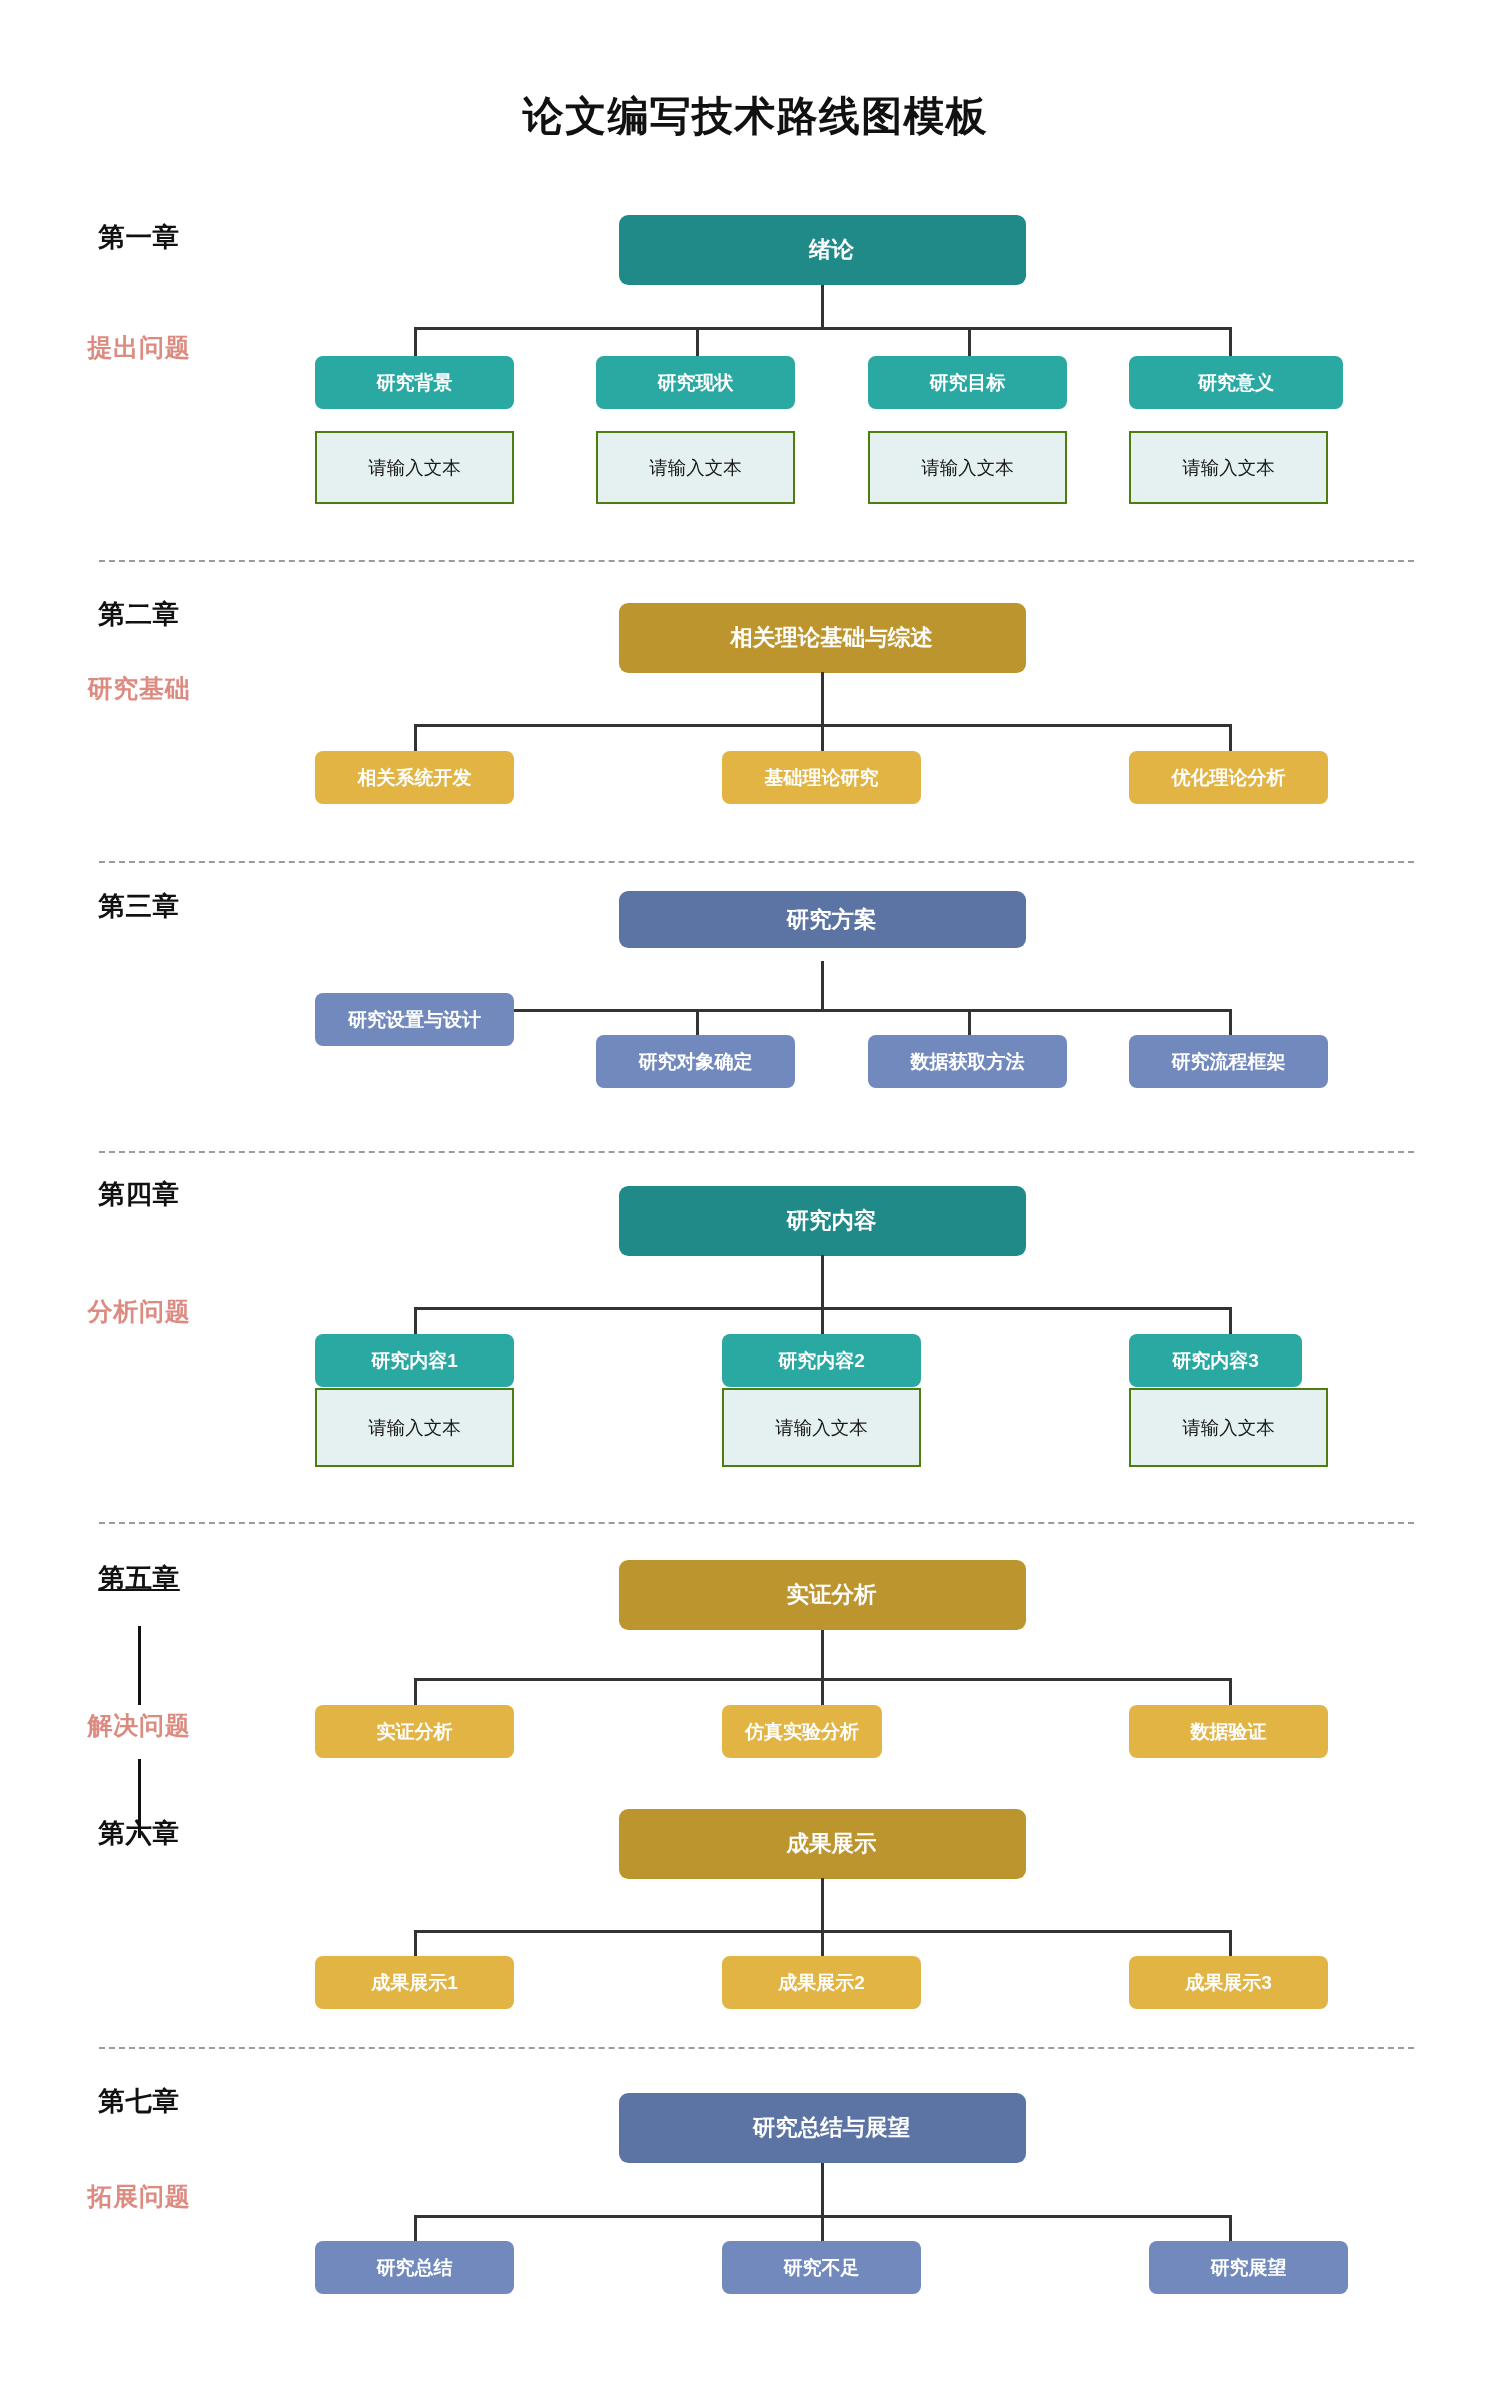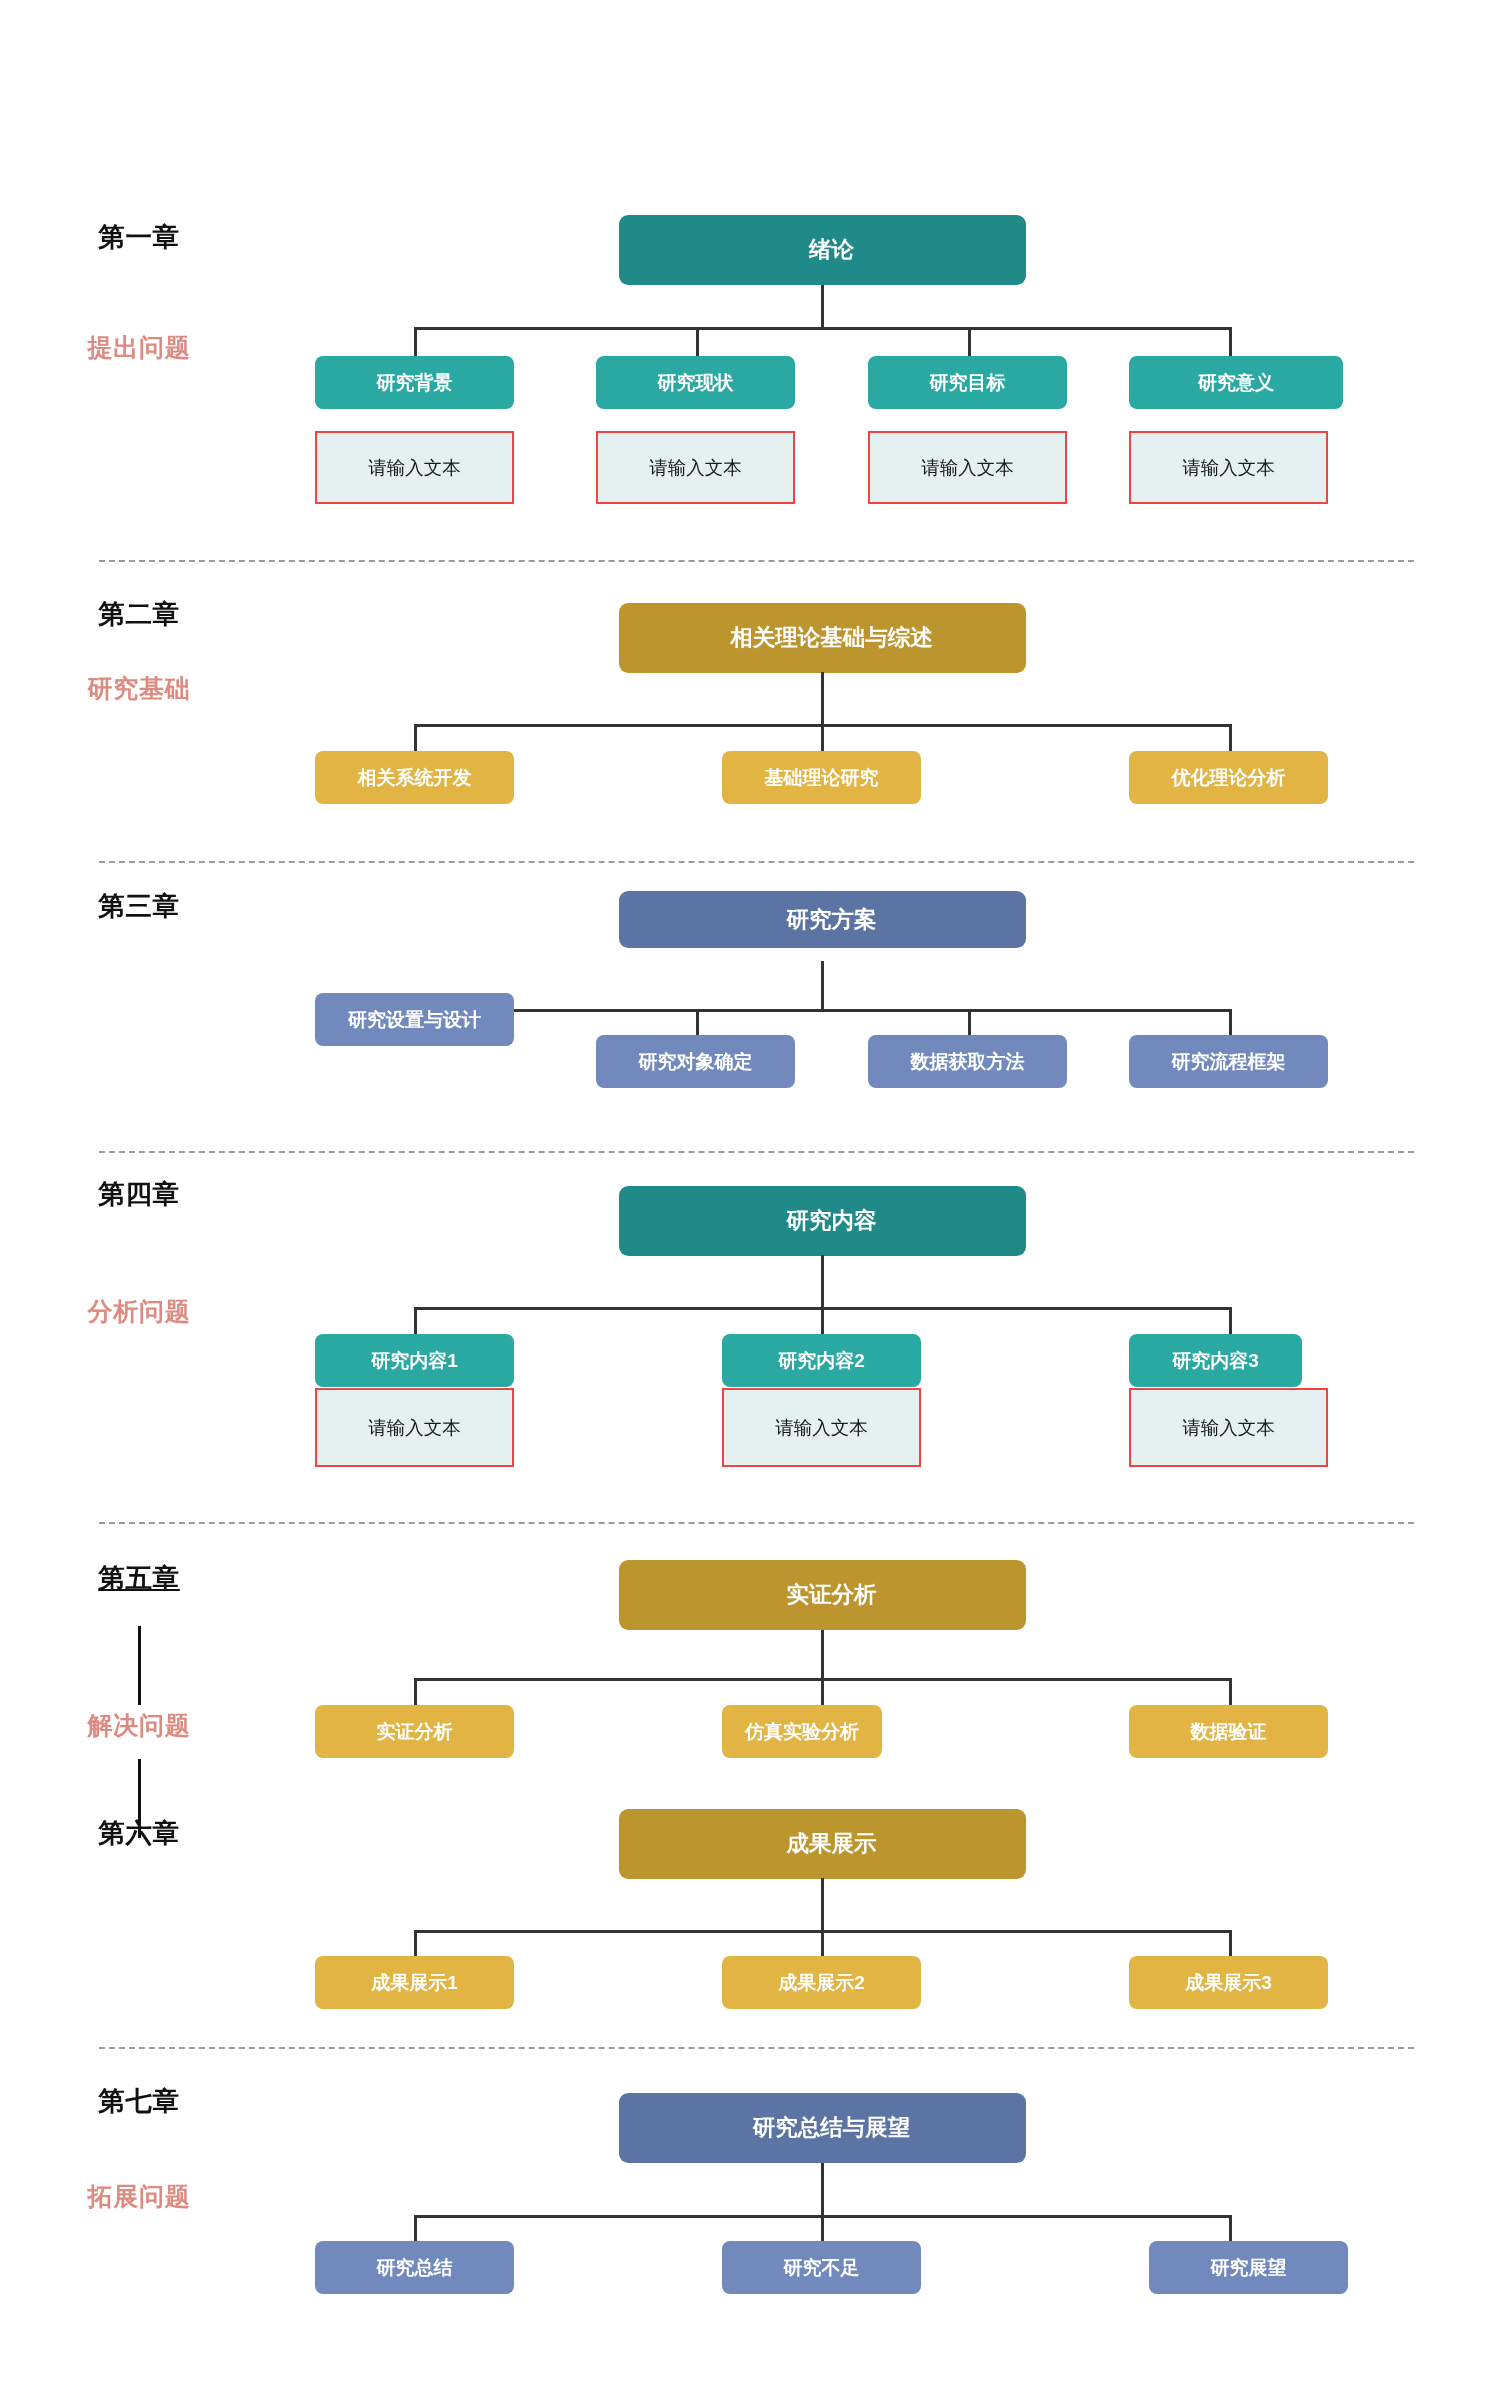--- a/index.html
+++ b/index.html
@@ -86,21 +86,21 @@
   .c-gold-light{background:#e0b martin;}
   .c-gold-light{background:#e2b444;}
   .c-blue-dark{background:#5c74a3;}
   .c-blue-light{background:#7189bd;}
 
   
   .inputbox{
     position:absolute;
     box-sizing:border-box;
     background:#e4f1f0;
-    border:2px solid #ef4444;
+    border:2px solid #4d7c0f;
     display:flex;
     align-items:center;
     justify-content:center;
     font-size:18.5px;
     color:#1a1a1a;
     font-weight:normal;
   }
 
   
   .vline{
@@ -117,20 +117,21 @@
     position:absolute;
     width:2.6px;
     background:#111111;
   }
 </style>
 </head>
 <body>
 
 <div class="page">
 
+  <div class="title">论文编写技术路线图模板</div>
 
   <div class="chap-label" style="top:219px;left:26.5px;">第一章</div>
   <div class="phase-label" style="top:331px;left:26.5px;">提出问题</div>
 
   <div class="node head c-teal-dark" style="top:215px;left:619px;width:407px;height:70px;">绪论</div>
   <div class="vline" style="top:285px;left:821px;height:43px;"></div>
   <div class="hline" style="top:327px;left:414px;width:818px;"></div>
   <div class="vline" style="top:327px;left:414px;height:30px;"></div>
   <div class="vline" style="top:327px;left:696px;height:30px;"></div>
   <div class="vline" style="top:327px;left:968px;height:30px;"></div>

